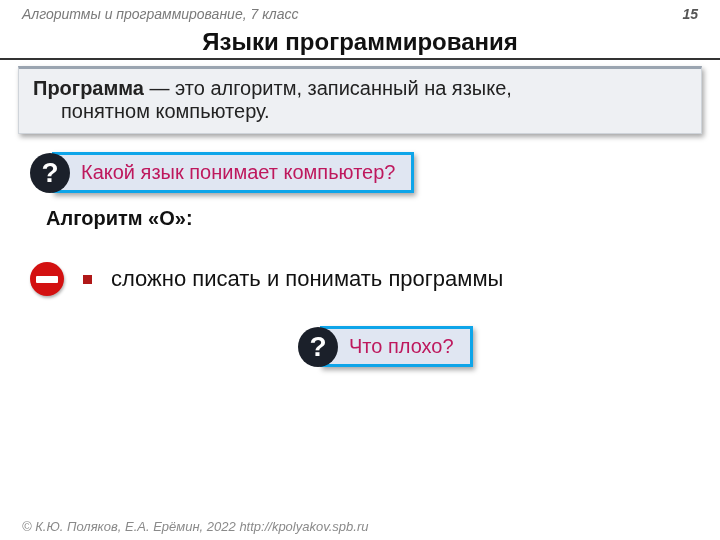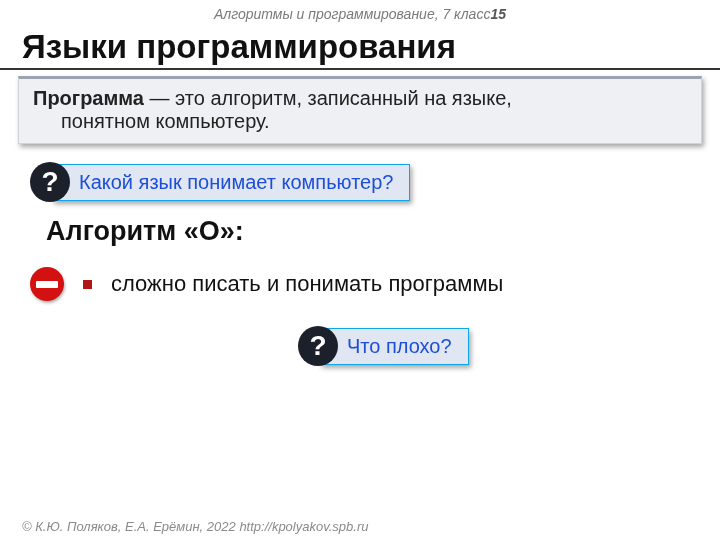--- a/index.html
+++ b/index.html
@@ -6,34 +6,35 @@
   body {
     width: 720px;
     height: 540px;
     font-family: Arial, sans-serif;
     background: #fff;
     position: relative;
     overflow: hidden;
   }
   .header {
     display: flex;
-    justify-content: center;
+    justify-content: space-between;
     padding: 6px 22px 2px 22px;
     color: #7a7a7a;
     font-style: italic;
     font-size: 14px;
   }
   .page-num { font-weight: bold; color: #555;}
   .title {
-    font-size: 33px;
+    font-size: 24px;
     font-weight: bold;
     color: #111;
     padding: 4px 22px 2px 22px;
     border-bottom: 2px solid #333;
     margin-bottom: 6px;
+    text-align: center;
   }
   .def-box {
     margin: 0 18px 18px 18px;
     background: #eef0f3;
     border: 1px solid #cfd4da;
     border-top: 3px solid #9aa4b0;
     box-shadow: 2px 3px 5px rgba(0,0,0,0.35);
     padding: 8px 14px 10px 14px;
     font-size: 20px;
     color: #222;
@@ -56,54 +57,54 @@
     font-weight: bold;
     display: flex;
     align-items: center;
     justify-content: center;
     position: relative;
     z-index: 2;
     flex-shrink: 0;
   }
   .q-box {
     background: #e0e6f2;
-    border: 1px solid #0ea5e9;
+    border: 3px solid #0ea5e9;
     box-shadow: 2px 3px 5px rgba(0,0,0,0.35);
     font-size: 20px;
-    color: #1d4ed8;
+    color: #be185d;
     padding: 6px 16px 6px 26px;
     margin-left: -18px;
     white-space: nowrap;
   }
   .algo-section {
     margin-left: 46px;
     margin-top: 6px;
   }
   .algo-title {
-    font-size: 27px;
+    font-size: 20px;
     font-weight: bold;
     color: #111;
     margin-bottom: 4px;
   }
   .bincode {
     font-family: "Courier New", monospace;
     font-size: 17px;
     font-weight: bold;
     line-height: 1.35;
     color: #111;
     padding-left: 22px;
   }
   .bincode div { white-space: pre; }
   .q2-wrap {
     position: absolute;
     left: 298px;
     top: 326px;
   }
   .bullet-row {
-    margin: 20px 0 0 30px;
+    margin: 32px 0 0 30px;
     display: flex;
     align-items: center;
     gap: 19px;
   }
   .noentry {
     width: 34px; height: 34px;
     border-radius: 50%;
     background: #d31111;
     display: flex;
     align-items: center;

